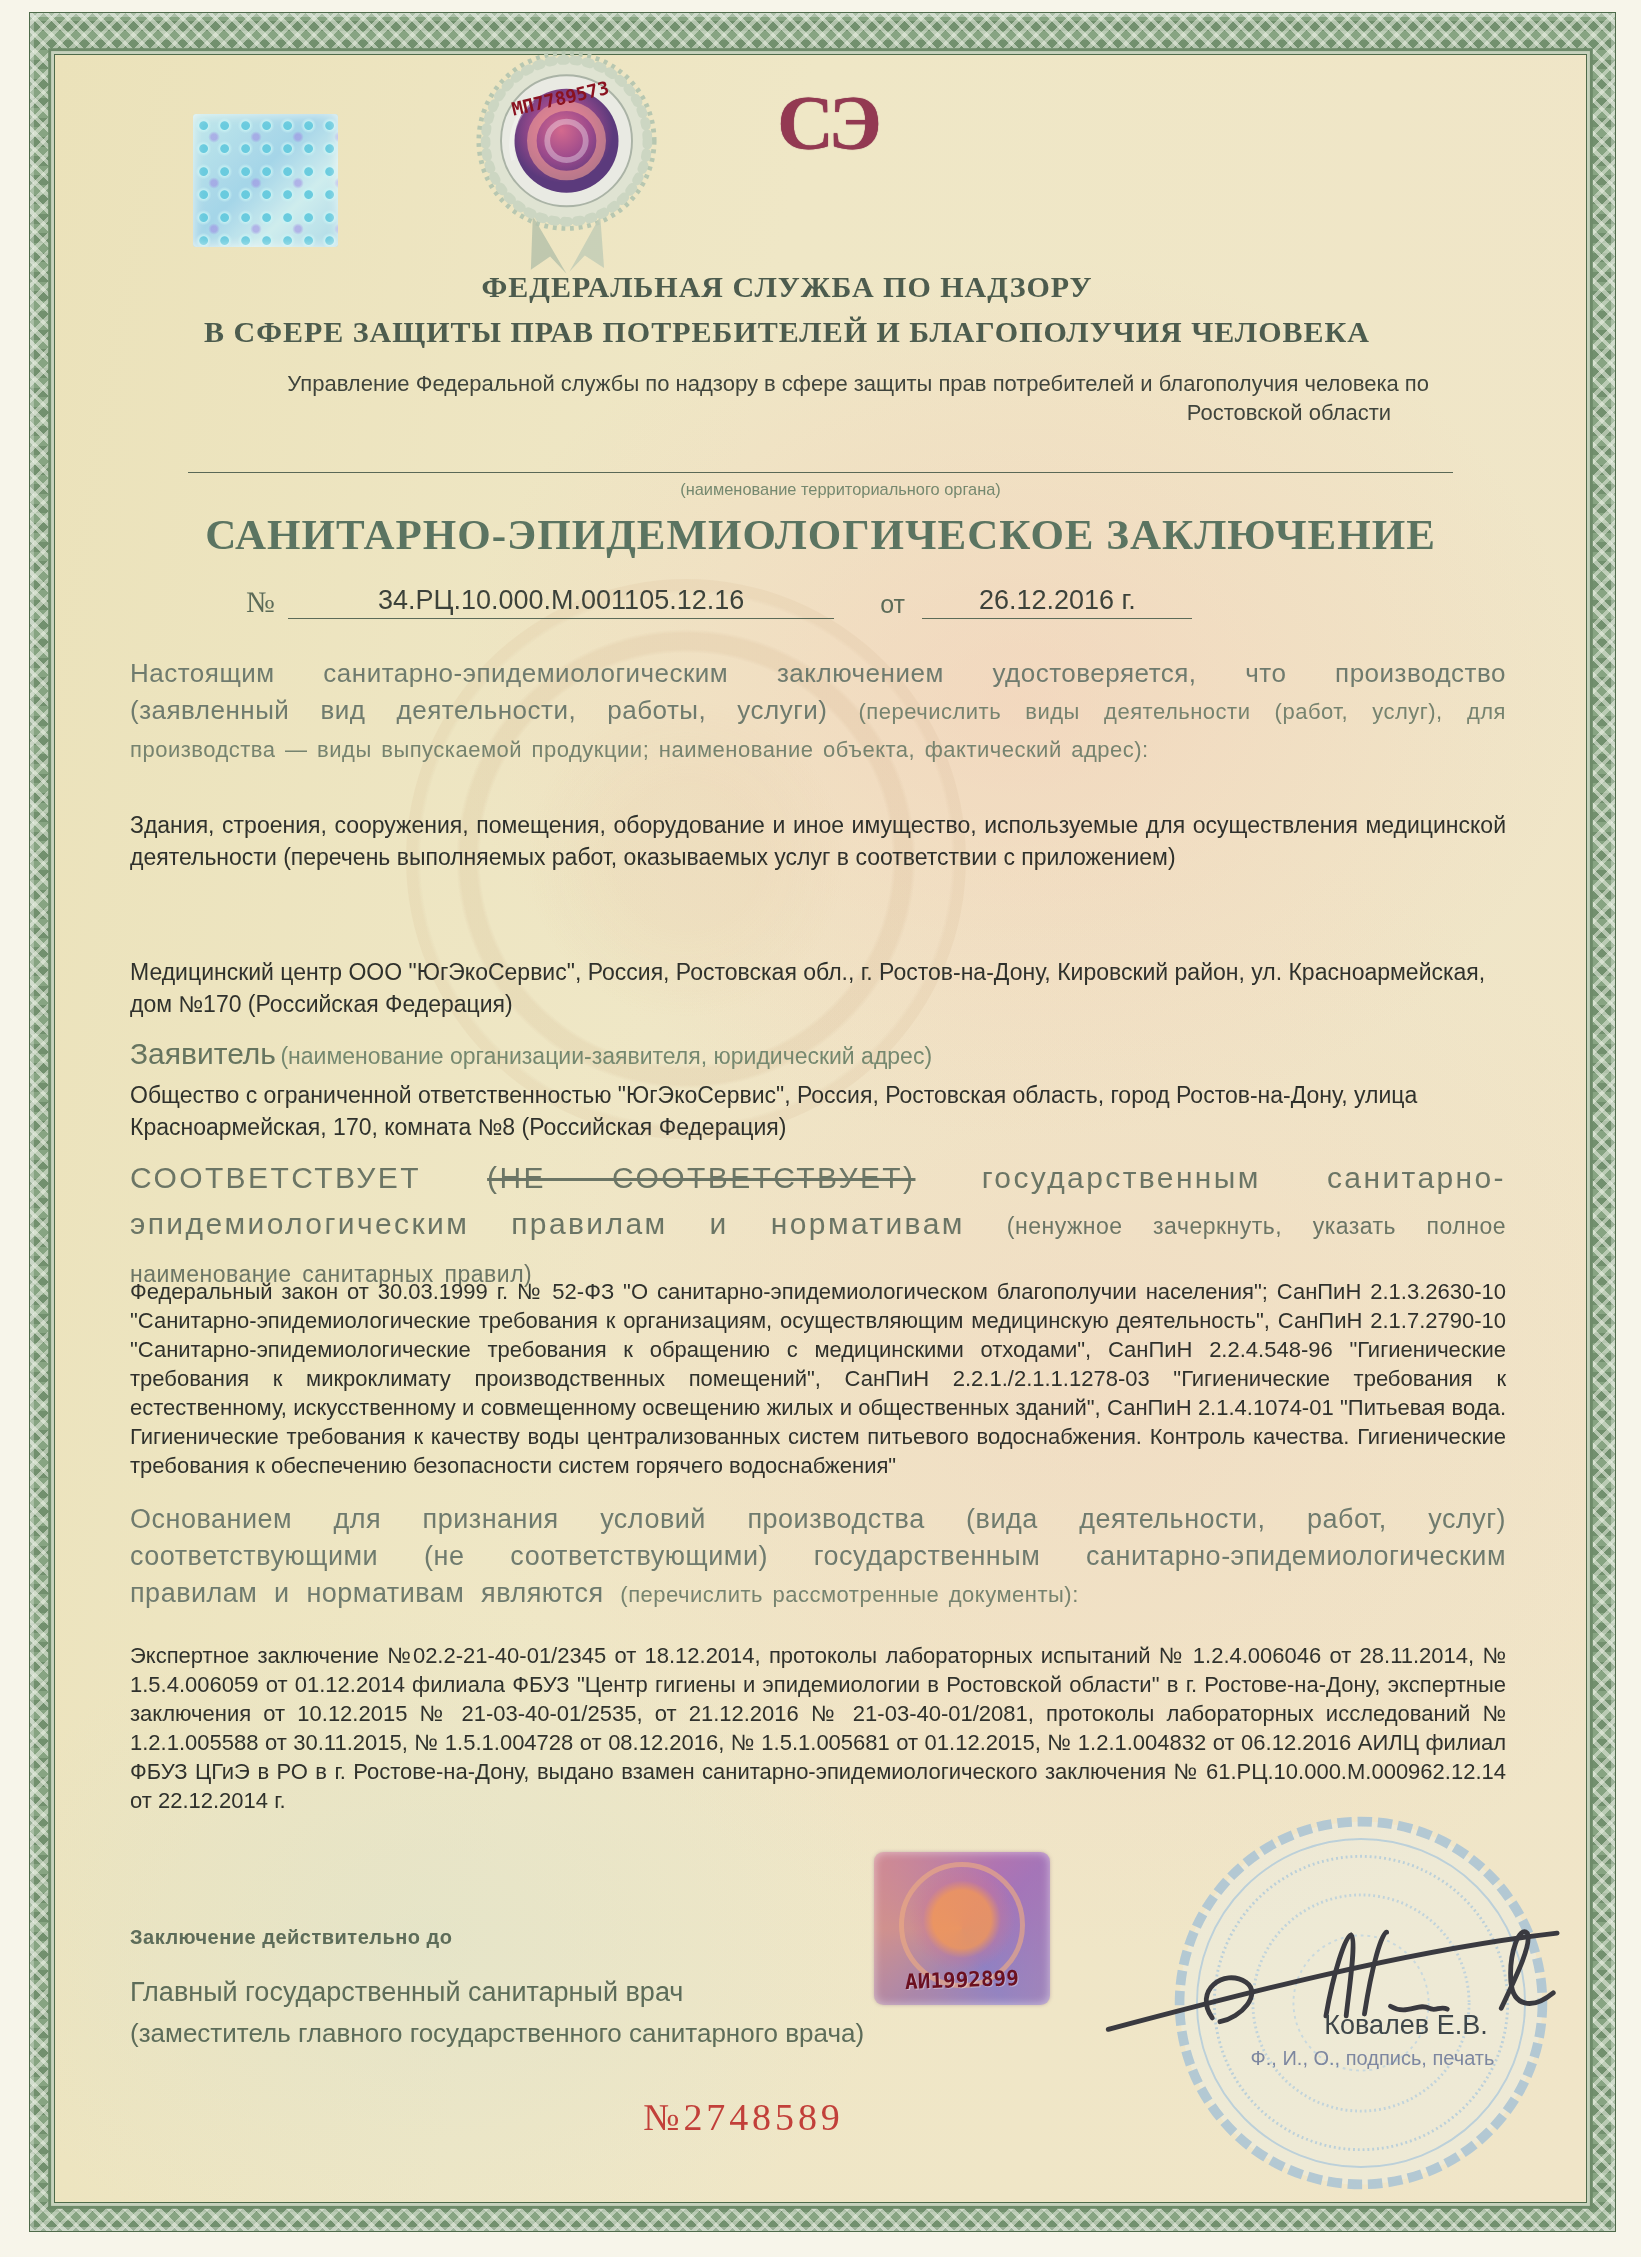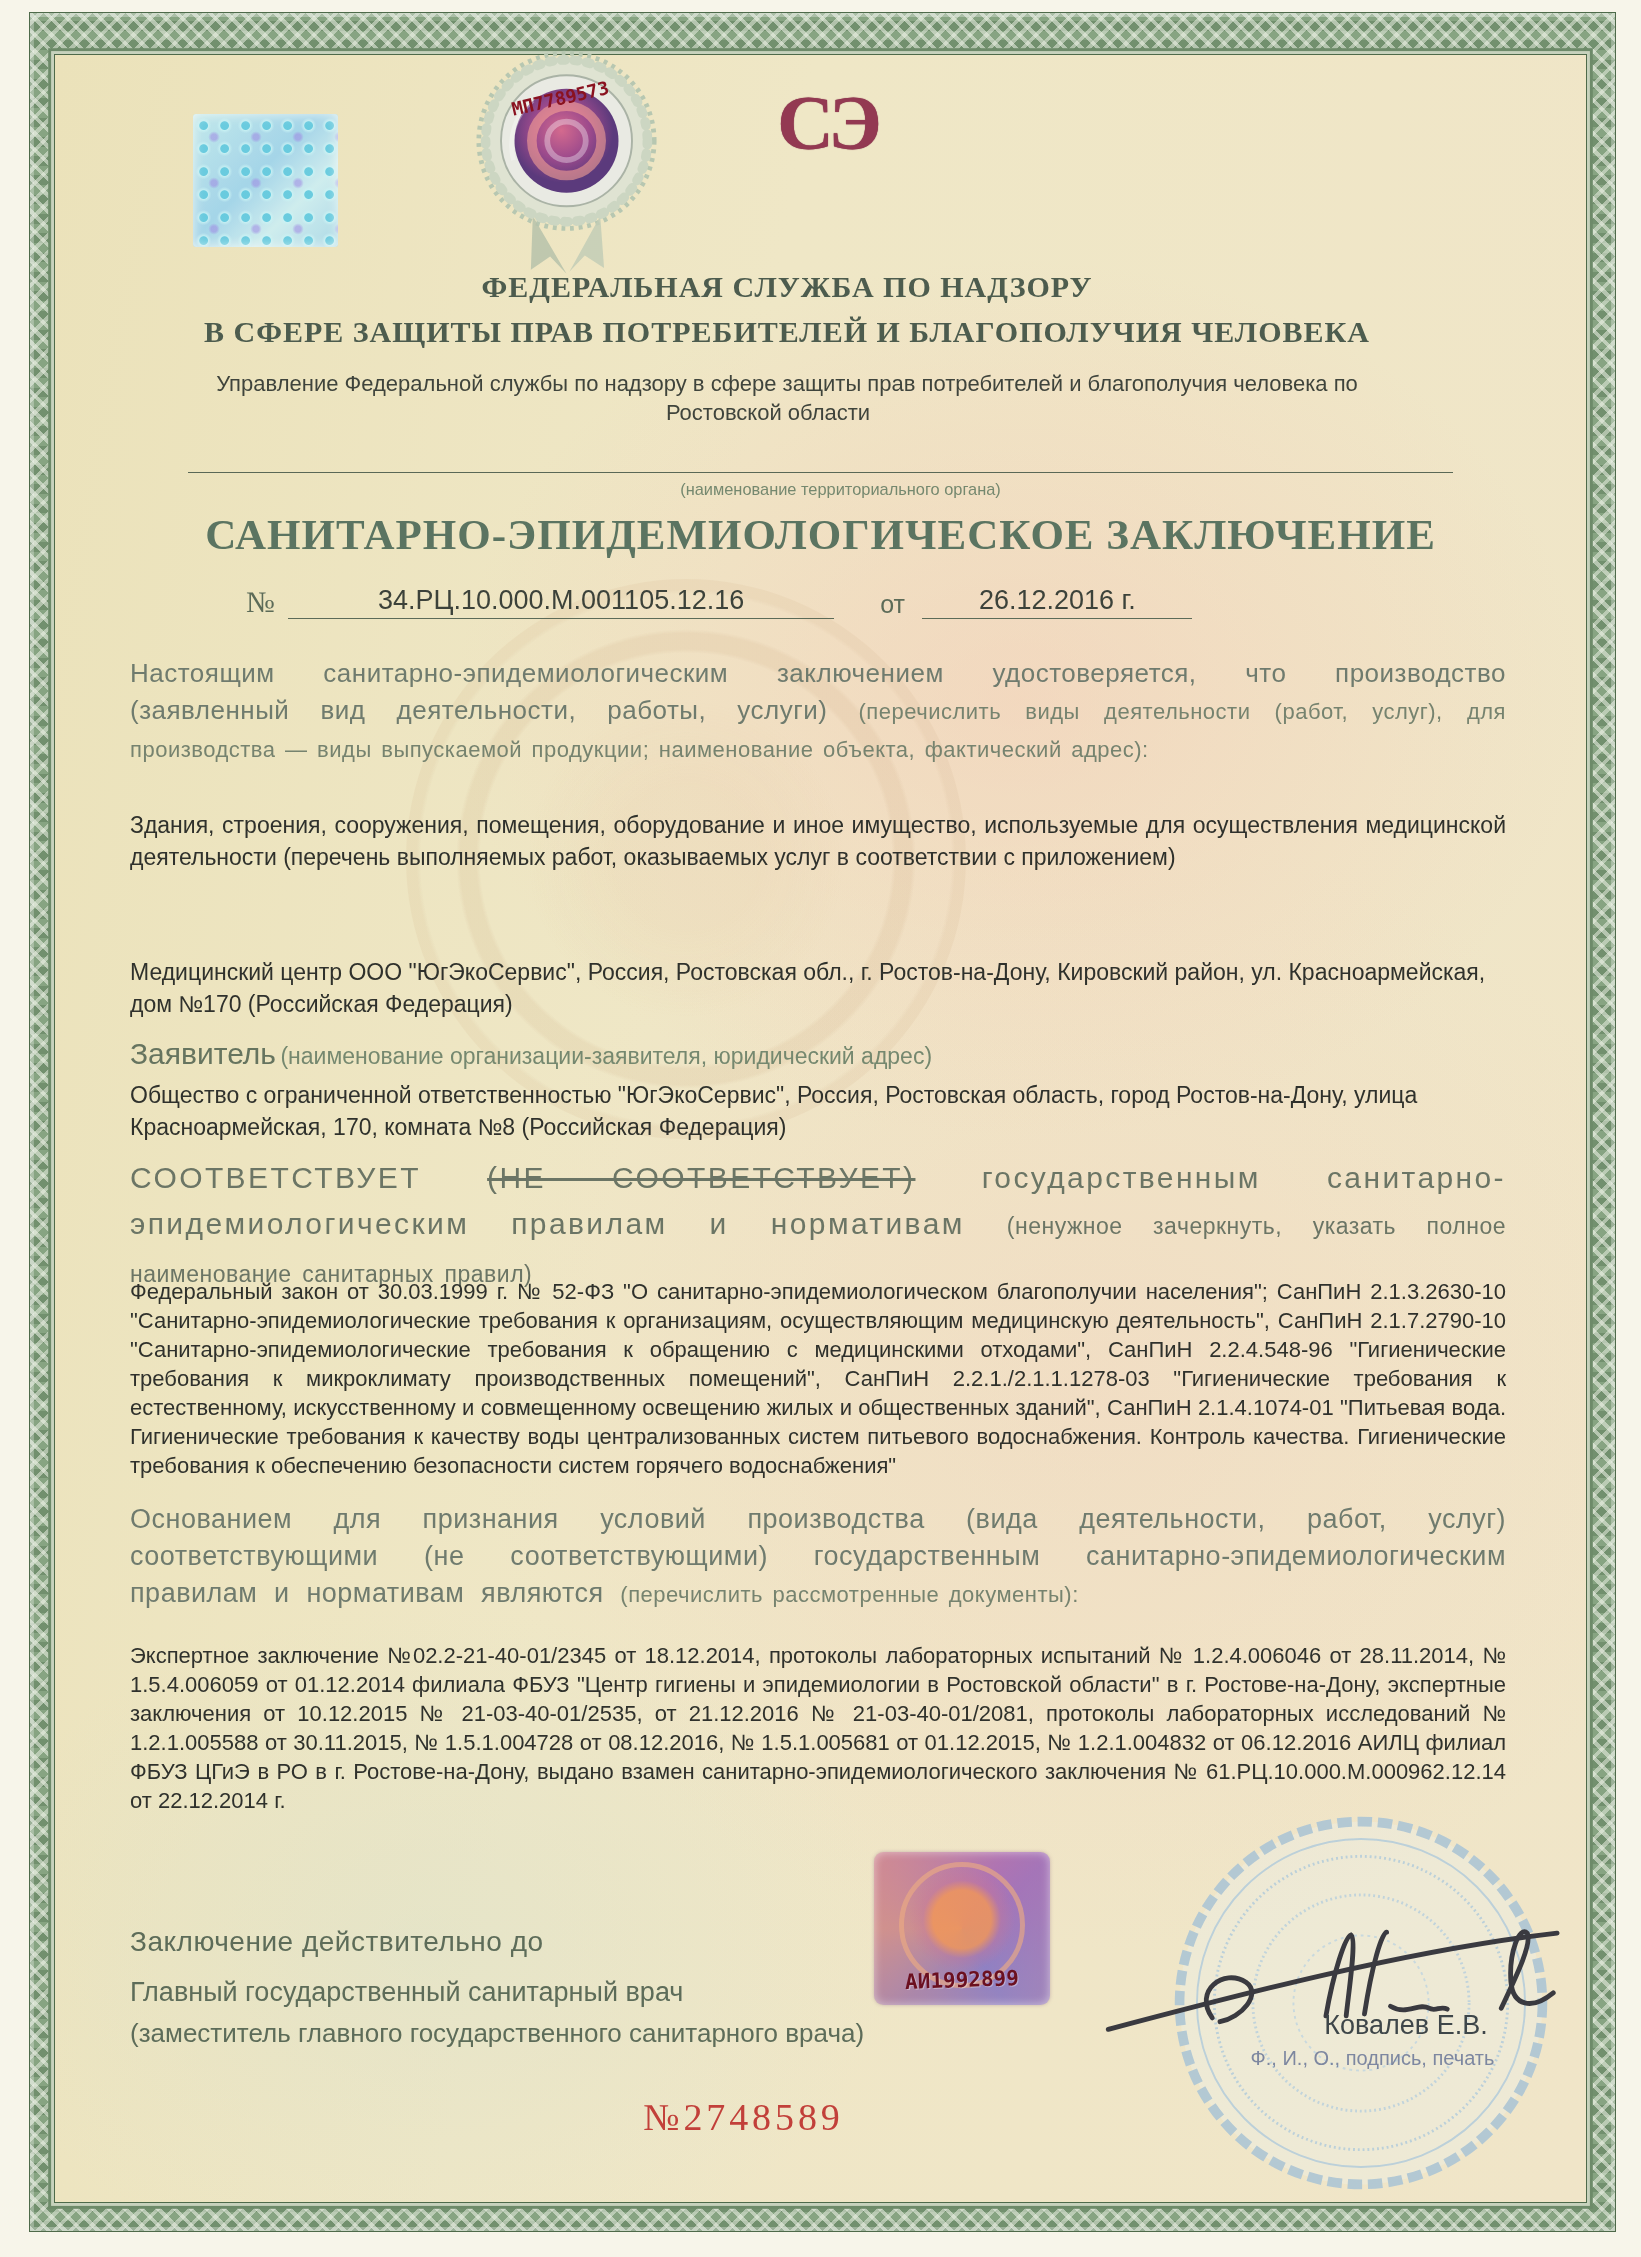--- a/index.html
+++ b/index.html
@@ -32,21 +32,21 @@
       radial-gradient(circle 6.8px at 10.6px 11.6px, rgba(90,200,225,.95) 0 3.9px, rgba(200,245,250,.75) 4.8px, transparent 7.7px),
       radial-gradient(circle 4.8px at 21px 23px, rgba(150,120,230,.5) 0 2.9px, transparent 5.8px),
       linear-gradient(135deg,#bfe9ef,#9fd4ec 45%,#cdeef2 70%,#a8d9ea);
     background-size:21px 23px, 42px 46px, 100% 100%;
     box-shadow:inset 0 0 11.6px rgba(255,255,255,.8);}
   .se-logo{left:777px;top:83px;font-family:"Liberation Serif",serif;font-weight:bold;
     font-size:79px;line-height:1;color:#8a2746;letter-spacing:-5.8px;
     text-shadow:0 0 1px #70203a;opacity:.9;text-align:right;}
   
   .hdr{font-family:"Liberation Serif",serif;font-weight:bold;color:#4d5c4e;text-align:center;letter-spacing:1px;}
-  .dept{color:#3f443c;text-align:center;}
+  .dept{color:#3f443c;text-align:right;}
   .rule{border-top:1.9px solid #5a6856;height:0;}
   .cap{color:#75886f;}
   .title{font-family:"Liberation Serif",serif;font-weight:bold;color:#5b7461;text-align:center;
          font-size:43px;letter-spacing:1px;}
   .numrow{display:flex;align-items:flex-end;color:#5c6b58;}
   .numrow .no{font-family:"Liberation Serif",serif;font-size:30px;}
   .u{border-bottom:1.9px solid #5c6b58;text-align:center;color:#3c423a;font-size:27px;padding-bottom:1.9px;}
   .green-just{color:#6f7b6e;text-align:justify;word-spacing:8.7px;letter-spacing:0.5px;}
   .green-just .small{font-size:22px;word-spacing:2.9px;color:#76836f;}
   .black-txt{color:#2f312c;text-align:justify;}
@@ -138,21 +138,21 @@
       <span>государственным санитарно-эпидемиологическим правилам и нормативам</span>
       <span class="small">(ненужное зачеркнуть, указать полное наименование санитарных правил)</span></p>
 
     <p class="abs black-txt" style="left:130px;top:1277px;width:1376px;font-size:22px;line-height:29px;margin:0;">Федеральный закон от 30.03.1999 г. № 52-ФЗ "О санитарно-эпидемиологическом благополучии населения"; СанПиН 2.1.3.2630-10 "Санитарно-эпидемиологические требования к организациям, осуществляющим медицинскую деятельность", СанПиН 2.1.7.2790-10 "Санитарно-эпидемиологические требования к обращению с медицинскими отходами", СанПиН 2.2.4.548-96 "Гигиенические требования к микроклимату производственных помещений", СанПиН 2.2.1./2.1.1.1278-03 "Гигиенические требования к естественному, искусственному и совмещенному освещению жилых и общественных зданий", СанПиН 2.1.4.1074-01 "Питьевая вода. Гигиенические требования к качеству воды централизованных систем питьевого водоснабжения. Контроль качества. Гигиенические требования к обеспечению безопасности систем горячего водоснабжения"</p>
 
     <p class="abs green-just" style="left:130px;top:1501px;width:1376px;font-size:27px;line-height:37px;margin:0;"><span>Основанием для признания условий производства (вида деятельности, работ, услуг) соответствующими (не соответствующими) государственным санитарно-эпидемиологическим правилам и нормативам являются</span>
       <span class="small">(перечислить рассмотренные документы):</span></p>
 
     <p class="abs black-txt" style="left:130px;top:1641px;width:1376px;font-size:22px;line-height:29px;margin:0;">Экспертное заключение №02.2-21-40-01/2345 от 18.12.2014, протоколы лабораторных испытаний № 1.2.4.006046 от 28.11.2014, № 1.5.4.006059 от 01.12.2014 филиала ФБУЗ "Центр гигиены и эпидемиологии в Ростовской области" в г. Ростове-на-Дону, экспертные заключения от 10.12.2015 № 21-03-40-01/2535, от 21.12.2016 № 21-03-40-01/2081, протоколы лабораторных исследований № 1.2.1.005588 от 30.11.2015, № 1.5.1.004728 от 08.12.2016, № 1.5.1.005681 от 01.12.2015, № 1.2.1.004832 от 06.12.2016 АИЛЦ филиал ФБУЗ ЦГиЭ в РО в г. Ростове-на-Дону, выдано взамен санитарно-эпидемиологического заключения № 61.РЦ.10.000.М.000962.12.14 от 22.12.2014 г.</p>
 
-    <div class="abs foot-label" style="left:130px;top:1926px;font-size:28px;letter-spacing:0.5px;">Заключение действительно до</div>
+    <div class="abs foot-label" style="left:130px;top:1926px;font-size:20px;letter-spacing:0.5px;font-weight:bold;">Заключение действительно до</div>
 
     <div class="abs holo2">
       <div class="holo2-ring"></div>
       <div class="holo2-serial">АИ1992899</div>
     </div>
 
     <div class="abs foot-label" style="left:130px;top:1977px;font-size:27px;">Главный государственный санитарный врач</div>
     <div class="abs foot-label" style="left:130px;top:2018px;font-size:26px;">(заместитель главного государственного санитарного врача)</div>
 
     <svg class="abs" style="left:1168px;top:1810px;" width="386" height="386" viewBox="0 0 400 400" opacity="0.85">

